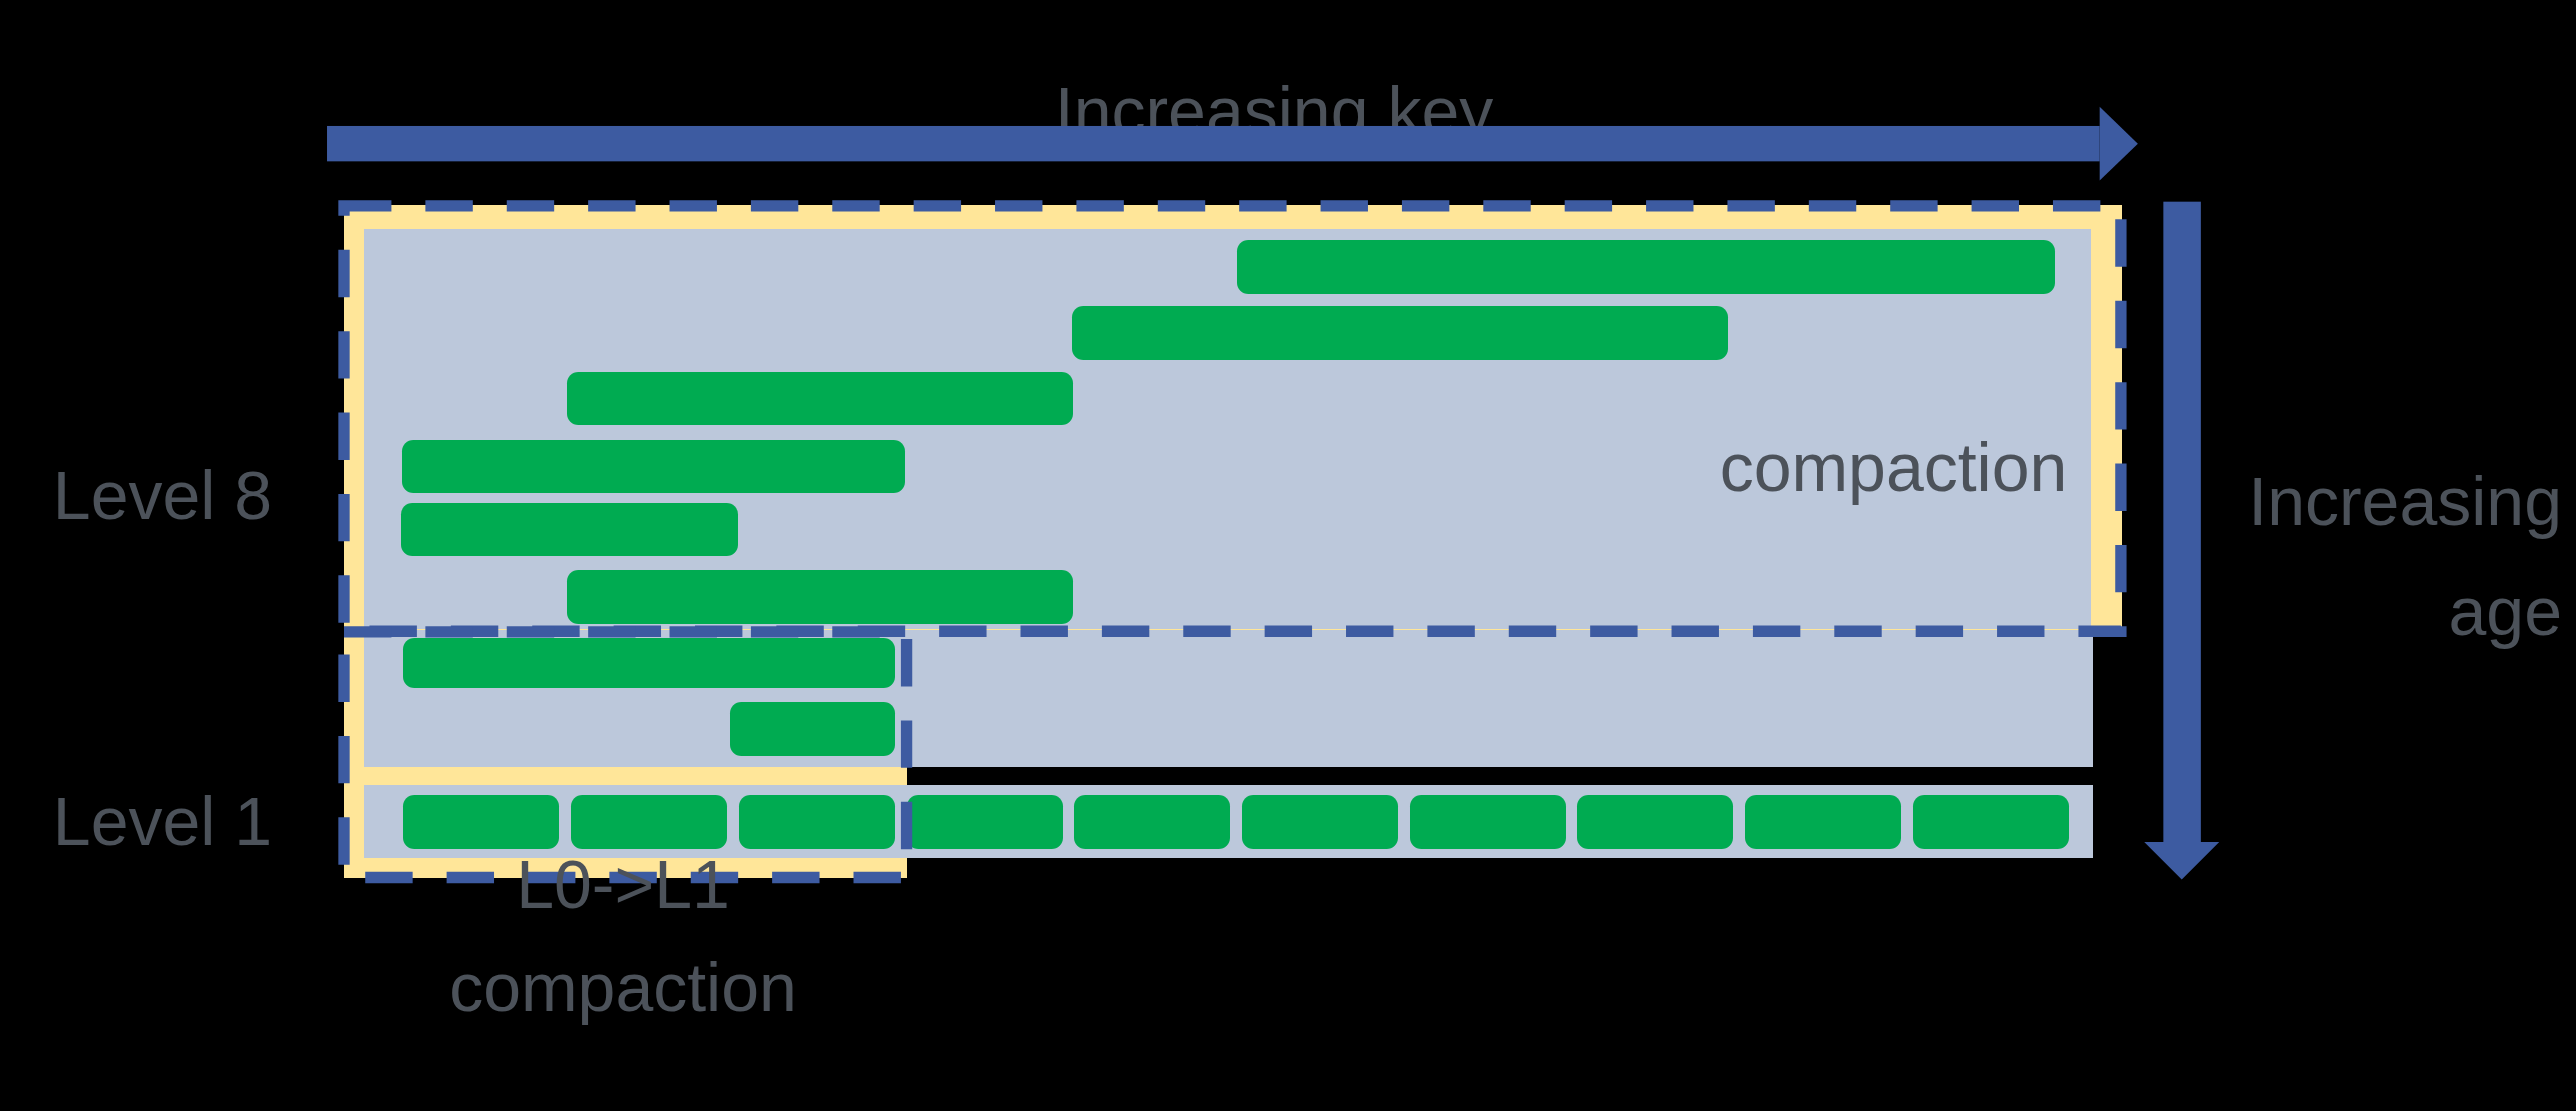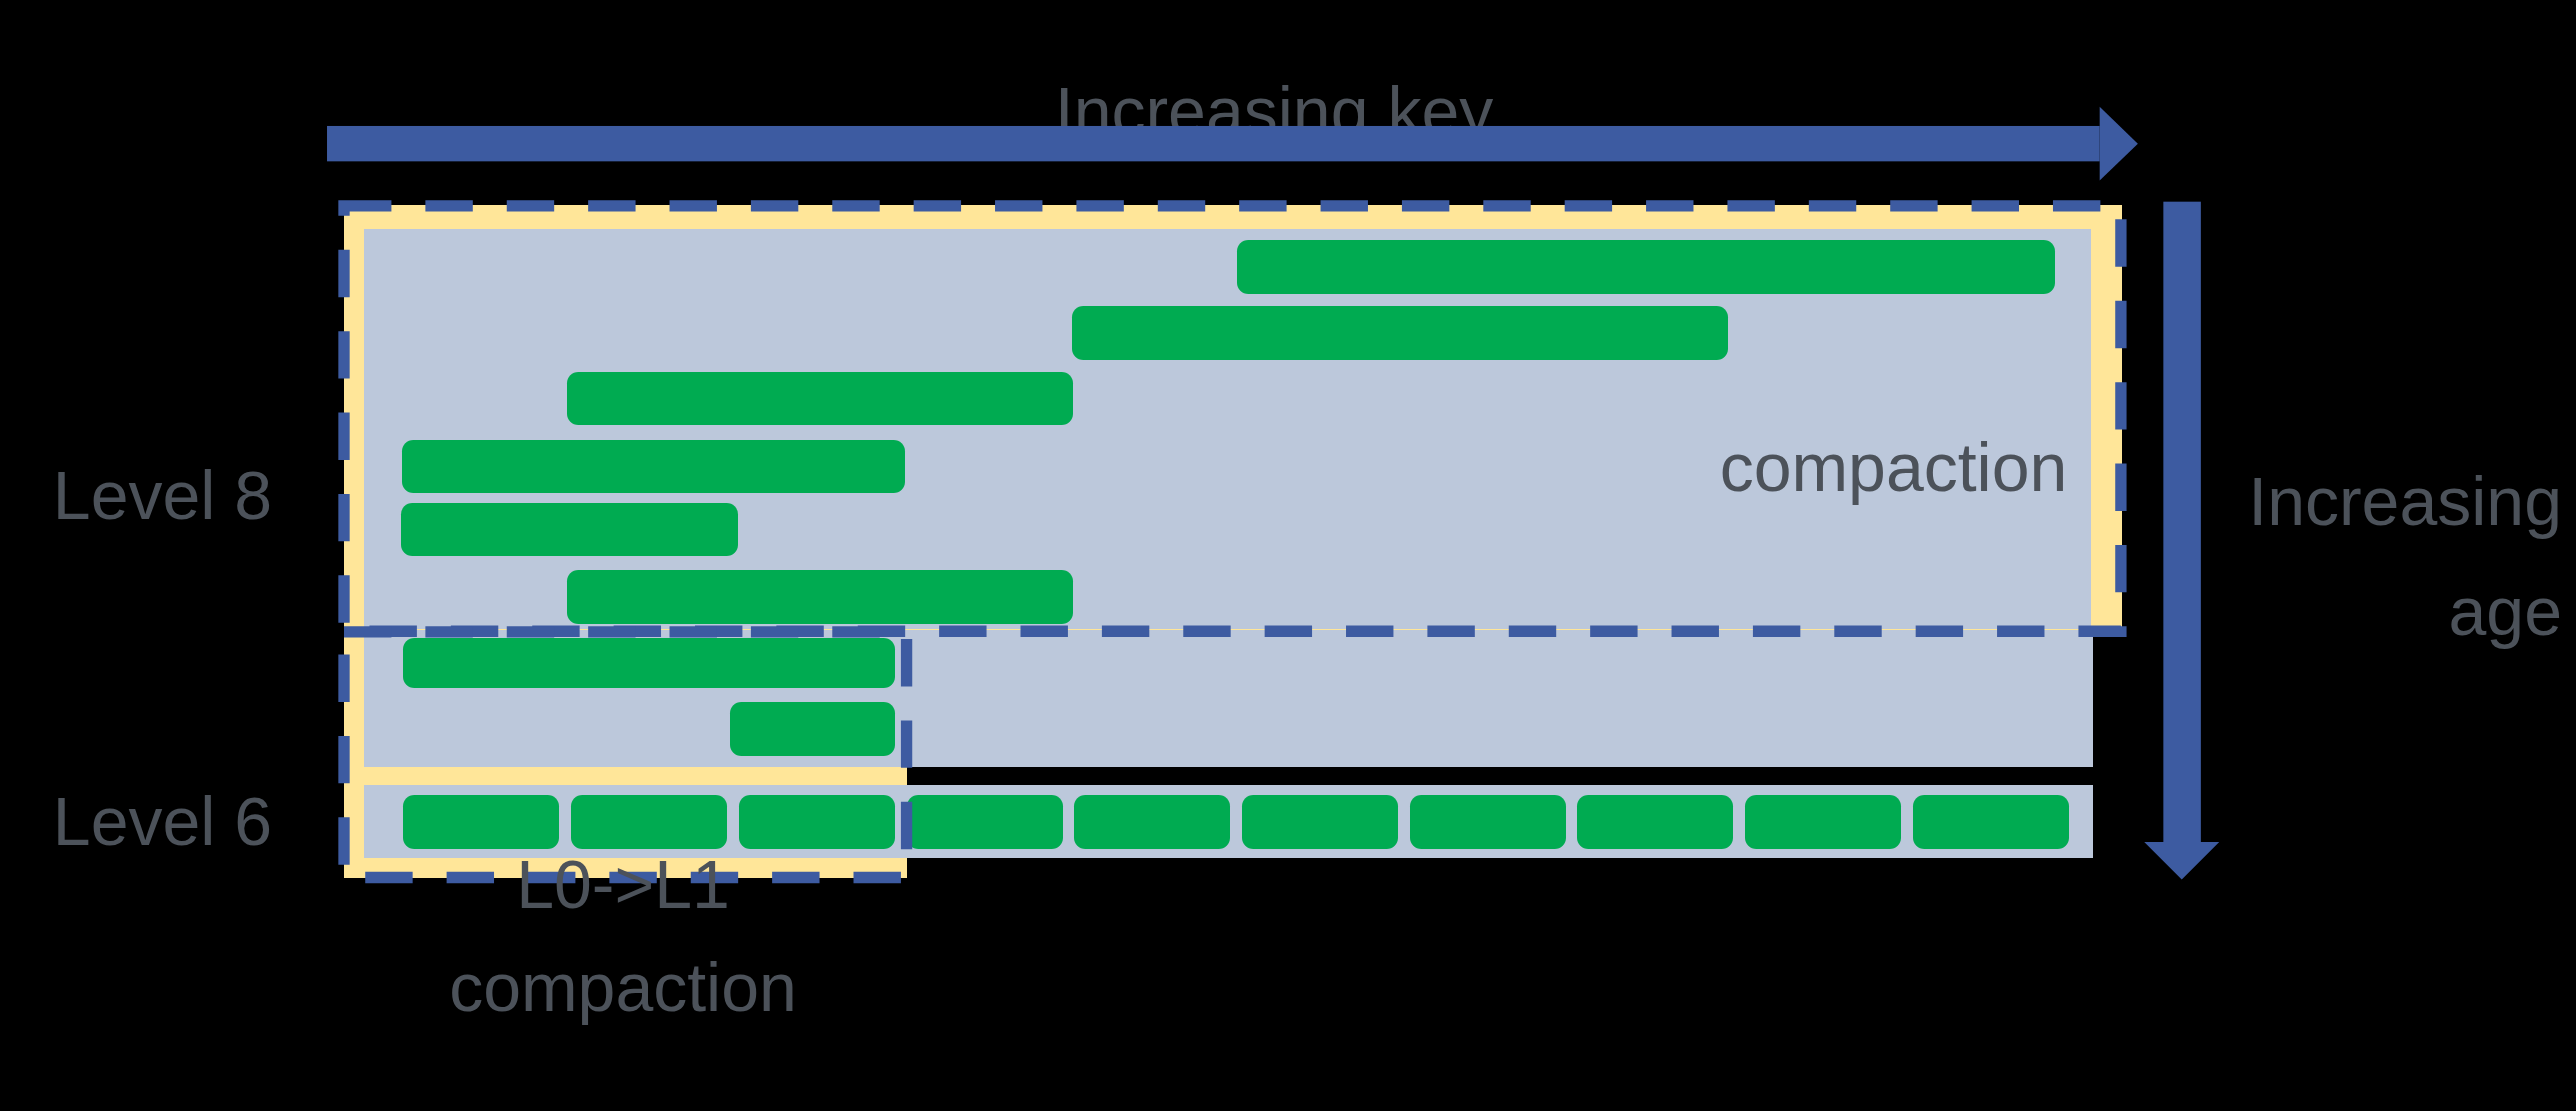--- a/index.html
+++ b/index.html
@@ -92,21 +92,21 @@
       <polygon class="arrow-part" points="2967,151 2967,255 3021,203"></polygon>
     </g>
 
     <g>
       <rect class="arrow-part" x="3057" y="285" width="53" height="905"></rect>
       <polygon class="arrow-part" points="3030,1190 3136,1190 3083,1243"></polygon>
     </g>
   </svg>
 
   <div class="label" style="left:21px; top:460px; width:283px;">Level 8</div>
-  <div class="label" style="left:21px; top:786px; width:283px;">Level 6</div>
+  <div class="label" style="left:21px; top:786px; width:283px;">Level 1</div>
 
   <div class="label lh150" style="left:1614px; top:414px; width:559px;">
     <span class="ln">compaction</span>
   </div>
 
   <div class="label lh145" style="left:326px; top:833px; width:594px;">
     <span class="ln">L0-&gt;L1</span>
     <span class="ln">compaction</span>
   </div>
 

